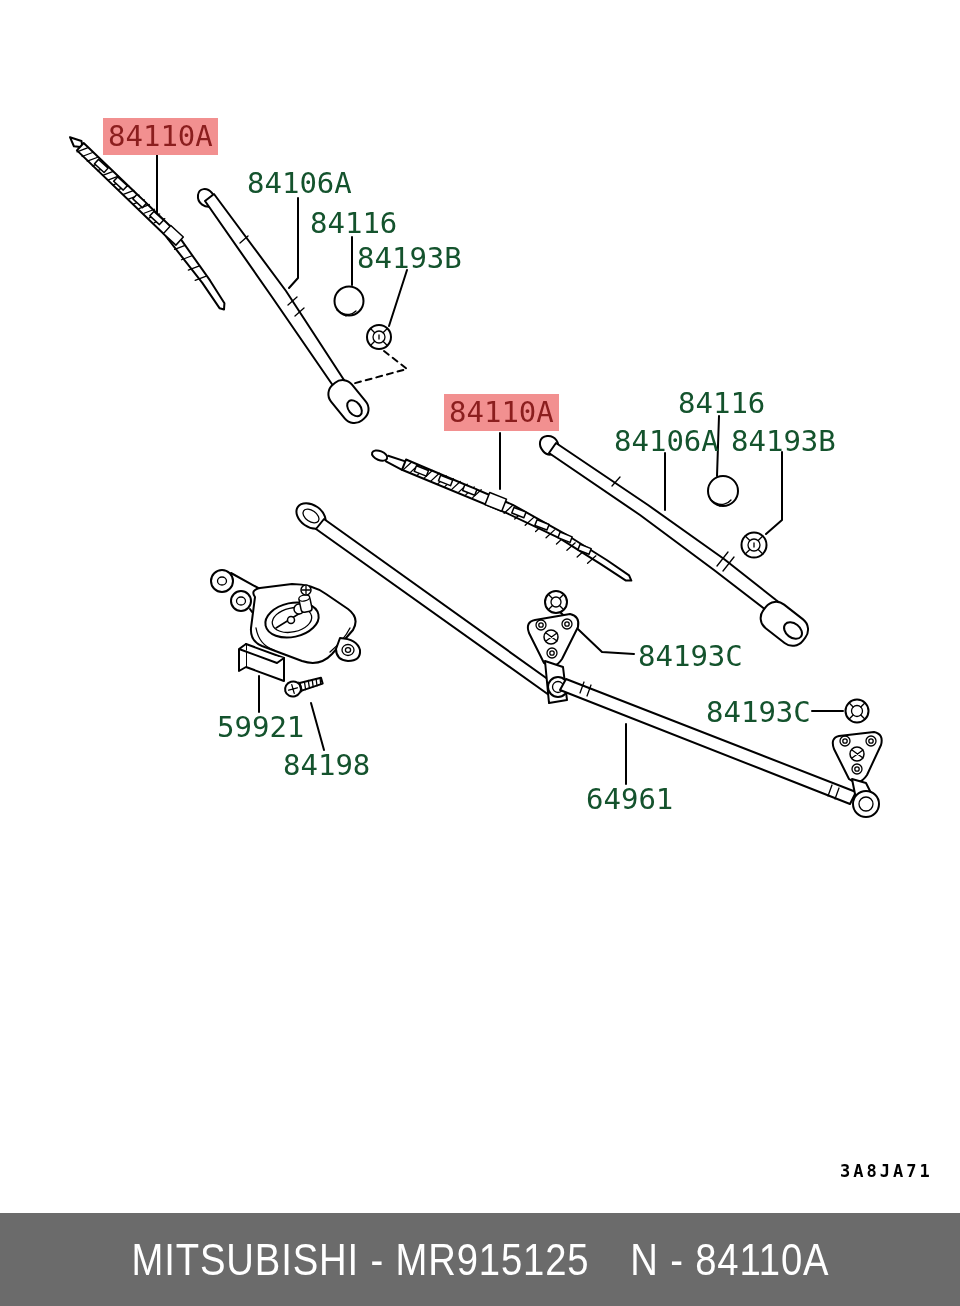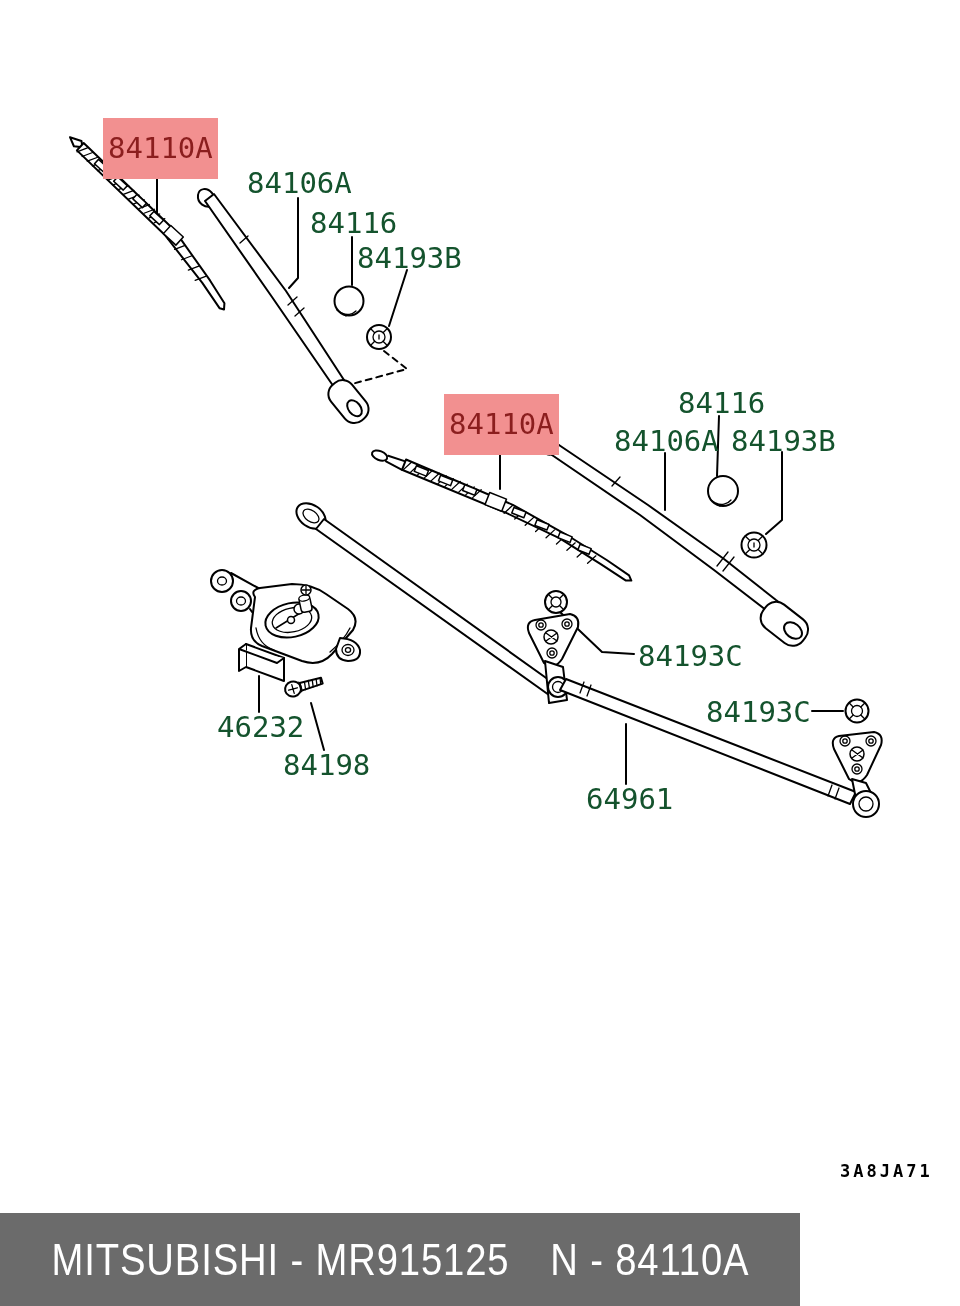--- a/index.html
+++ b/index.html
@@ -9,29 +9,29 @@
   }
   .part-label{
     position:absolute;
     font-family:"DejaVu Sans Mono","Liberation Mono",monospace;
     font-size:29px;line-height:1;color:#14532d;white-space:nowrap;
     letter-spacing:0px;
   }
   .part-label.hl{
     background:var(--highlight-bg,#F29090);
     color:var(--highlight-text,#8B1E1E);
-    padding:16px 5px;
+    padding:4px 5px;
   }
   #drawing-code{
     position:absolute;left:840px;top:1163px;
     font-family:"DejaVu Sans Mono","Liberation Mono",monospace;
     font-weight:bold;font-size:17px;letter-spacing:3px;color:#000;line-height:1;
   }
   #footer-bar{
-    position:absolute;left:0;top:1213px;width:800px;height:93px;
+    position:absolute;left:0;top:1213px;width:960px;height:93px;
     background:var(--footer-bg,#6B6B6B);
     display:flex;align-items:center;justify-content:center;
   }
   #footer-inner{
     display:flex;gap:48px;align-items:baseline;
     transform:scaleX(0.85);transform-origin:50% 50%;
     color:var(--footer-text,#FFFFFF);
     font-size:45px;font-weight:400;letter-spacing:1px;white-space:nowrap;
   }
   svg{position:absolute;left:0;top:0;}
@@ -220,21 +220,21 @@
   <div class="part-label hl" style="left:103px;top:118px;">84110A</div>
   <div class="part-label" style="left:247px;top:169px;">84106A</div>
   <div class="part-label" style="left:310px;top:209px;">84116</div>
   <div class="part-label" style="left:357px;top:244px;">84193B</div>
   <div class="part-label hl" style="left:444px;top:394px;">84110A</div>
   <div class="part-label" style="left:678px;top:389px;">84116</div>
   <div class="part-label" style="left:614px;top:427px;">84106A</div>
   <div class="part-label" style="left:731px;top:427px;">84193B</div>
   <div class="part-label" style="left:638px;top:642px;">84193C</div>
   <div class="part-label" style="left:706px;top:698px;">84193C</div>
-  <div class="part-label" style="left:217px;top:713px;">46232</div>
+  <div class="part-label" style="left:217px;top:713px;">59921</div>
   <div class="part-label" style="left:283px;top:751px;">84198</div>
   <div class="part-label" style="left:586px;top:785px;">64961</div>
 
   <div id="drawing-code">3A8JA71</div>
 
   <div id="footer-bar">
     <div id="footer-inner">
       <span>MITSUBISHI - MR915125</span>
       <span>N - 84110A</span>
     </div>

